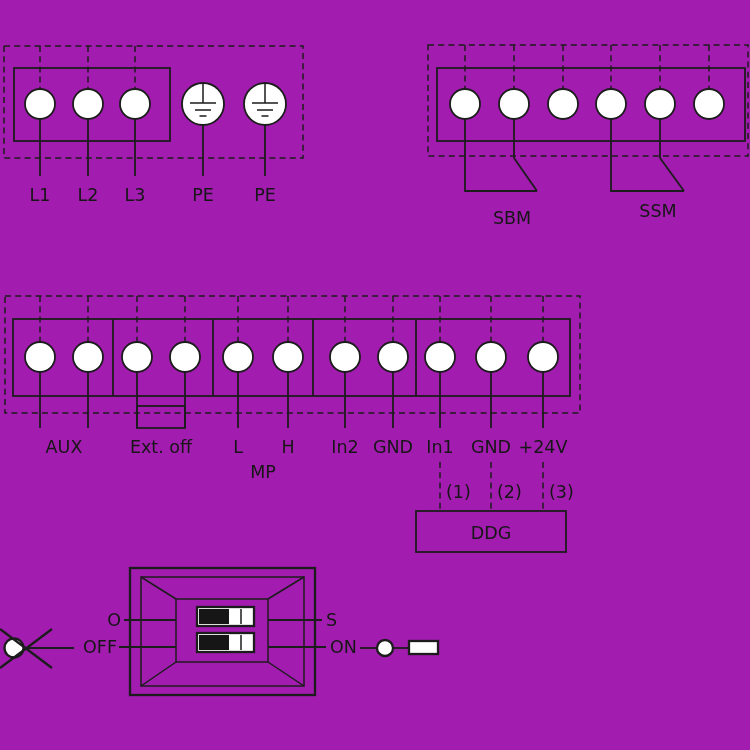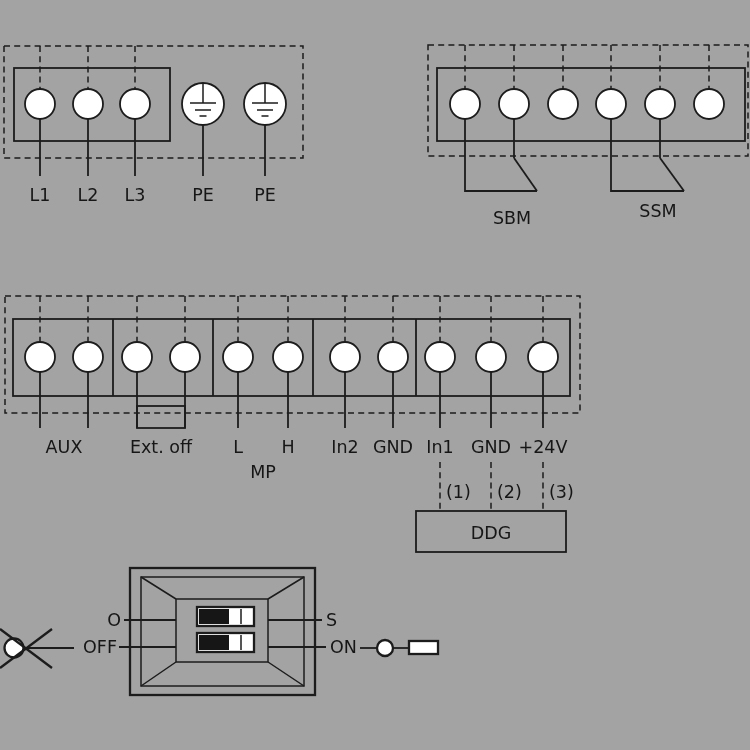--- a/index.html
+++ b/index.html
@@ -1,16 +1,16 @@
 <!DOCTYPE html>
 <html><head>
 <meta charset="utf-8">
 <style>
   html,body{margin:0;padding:0;background:#ffffff;}
-  #canvas{position:relative;width:750px;height:750px;background:#a3a3a3;overflow:hidden;}
+  #canvas{position:relative;width:750px;height:750px;background:#a21caf;overflow:hidden;}
   svg{display:block;}
   .art *{stroke:#1c1c1c;stroke-width:1.8;fill:none;stroke-linecap:butt;}
   .art .dash{stroke-dasharray:6 4.2;stroke-width:1.5;}
   .art .term{fill:#ffffff;}
   .art .thick{stroke-width:2.3;}
   .art .thin{stroke-width:1.5;}
   .art .blk{fill:#161616;stroke:none;}
   .art text{fill:#161616;stroke:none;stroke-width:0;
             font-family:"DejaVu Sans","Liberation Sans",sans-serif;
             font-size:17.5px;}

